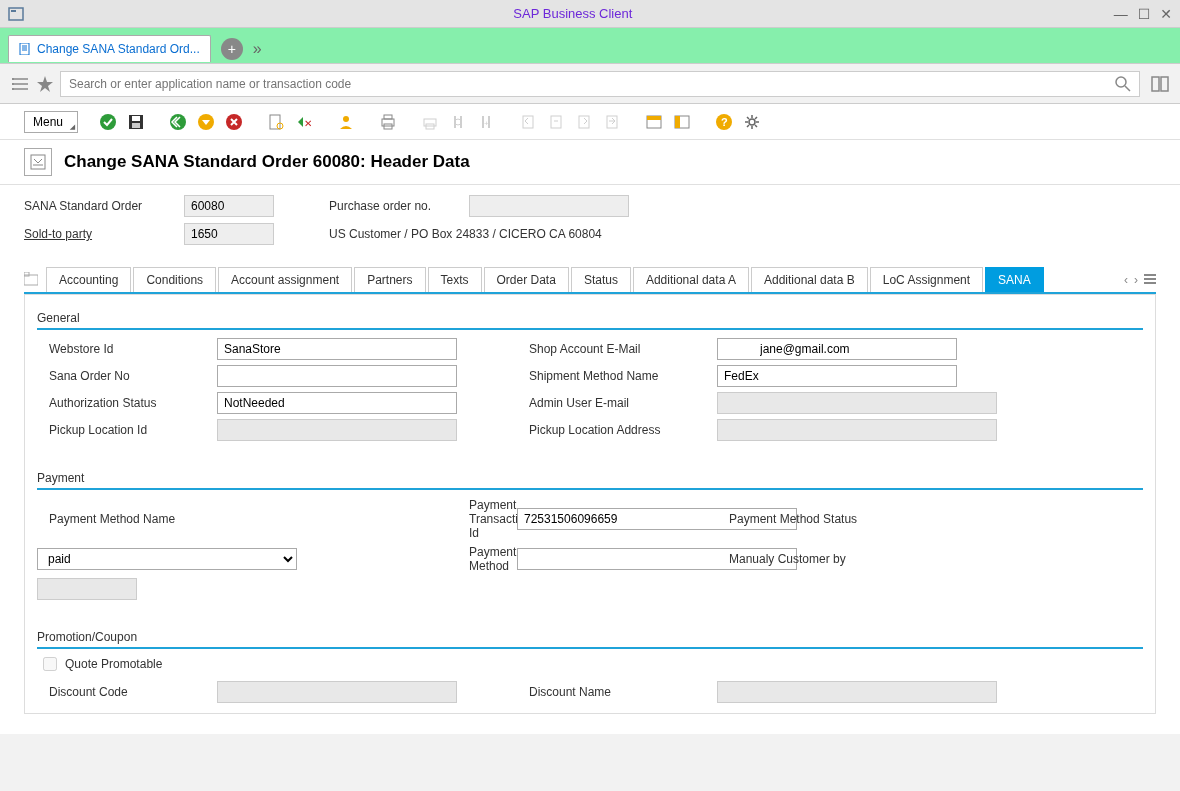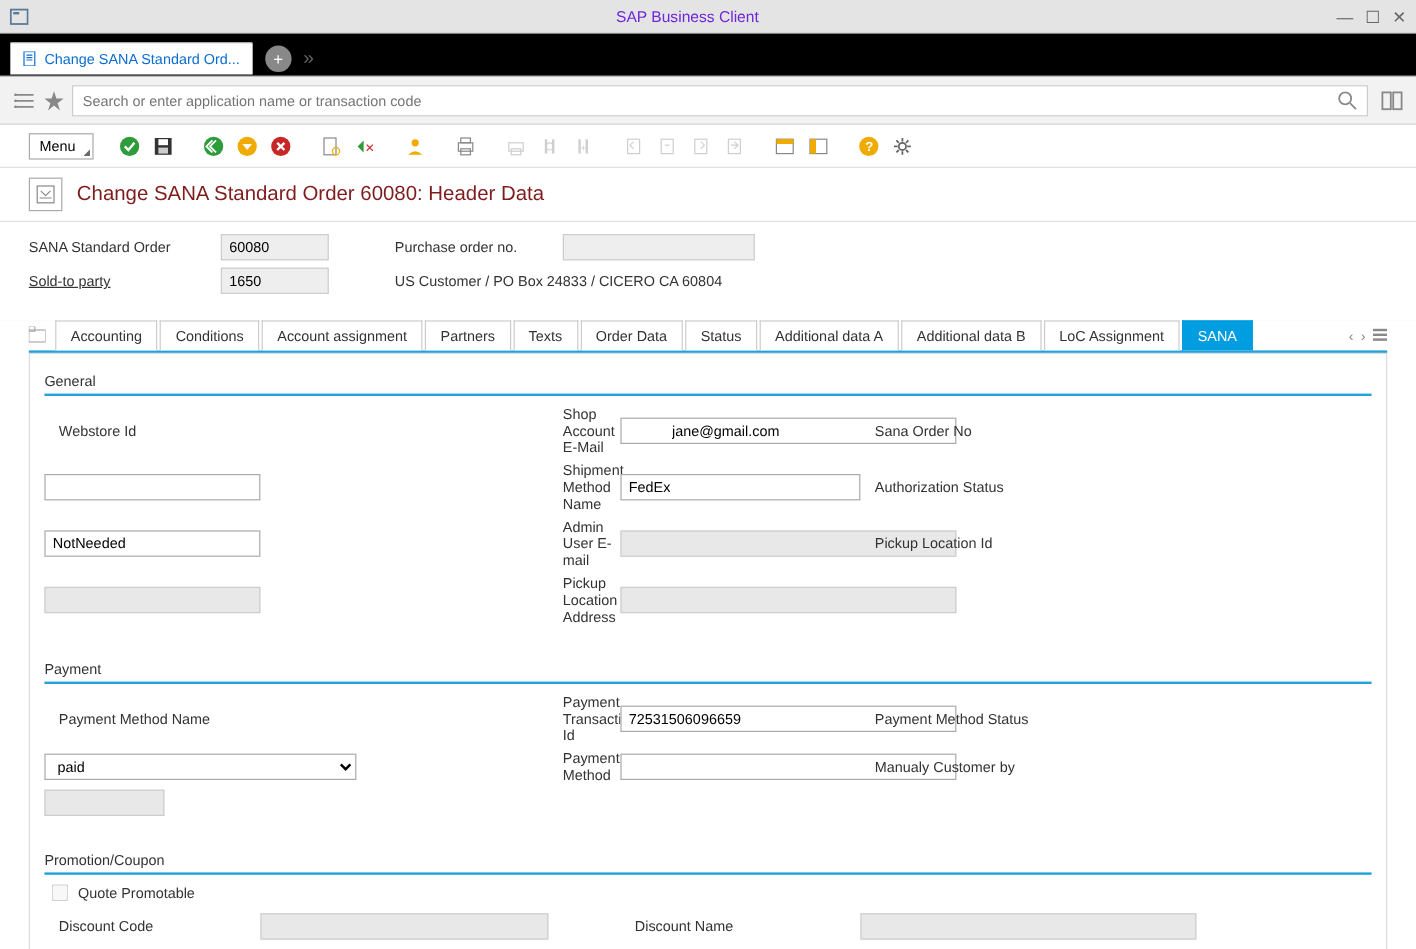--- a/index.html
+++ b/index.html
@@ -4,41 +4,41 @@
 <style>
 * { box-sizing: border-box; margin: 0; padding: 0; font-family: Arial, sans-serif; }
 body { background: #f2f2f2; font-size: 12px; color: #333; }
 
 .titlebar { height: 28px; background: #e4e4e4; display: flex; align-items: center; padding: 0 8px; border-bottom: 1px solid #ccc; }
 .titlebar .app-icon { width: 16px; height: 16px; margin-right: 8px; color: #5a7a9a; }
 .titlebar .title { flex: 1; text-align: center; color: #6d28d9; font-size: 13px; }
 .titlebar .win-controls { display: flex; gap: 10px; color: #666; }
 .titlebar .win-controls span { cursor: pointer; font-size: 14px; }
 
-.tabbar { height: 36px; background: #000000; display: flex; align-items: center; padding: 6px 8px 0; border-bottom: 1px solid #ccc; gap: 4px; }
+.tabbar { height: 36px; background: #86efac; display: flex; align-items: center; padding: 6px 8px 0; border-bottom: 1px solid #ccc; gap: 4px; }
 .tab-doc { background: #fff; border: 1px solid #aaa; border-bottom: none; padding: 6px 10px; display: flex; align-items: center; gap: 6px; font-size: 12px; color: #0a6ed1; border-radius: 2px 2px 0 0; }
 .tab-doc .doc-icon { width: 12px; height: 12px; }
 .tab-newbtn { width: 22px; height: 22px; background: #888; border-radius: 50%; color: #fff; text-align:center; line-height:22px; font-size:14px; cursor:pointer; margin-left: 6px; }
 .tab-more { font-size: 16px; color: #666; margin-left: 6px; cursor:pointer; }
 
 .searchbar { height: 40px; background: #f2f2f2; display:flex; align-items:center; padding: 0 10px; border-bottom:1px solid #ccc; gap:5px; }
 .searchbar .icon { width:20px; height:20px; color:#888; cursor:pointer; }
 .searchbar input { flex:1; height:26px; border:1px solid #ccc; padding:0 8px; font-size:12px; background:#fff; }
 .searchbar .search-icon { width:16px; height:16px; color:#888; margin-left:-30px; cursor:pointer; }
 .searchbar .split-icon { margin-left: 14px; }
 
 .toolbar { height: 36px; background: #fff; display:flex; align-items:center; padding:0 24px; gap:4px; border-bottom: 1px solid #e0e0e0;}
 .toolbar .menu-btn { border:1px solid #aaa; padding:3px 8px; font-size:12px; background:#fff; cursor:pointer; position:relative; }
 .toolbar .menu-btn::after { content:'◢'; font-size:7px; position:absolute; right:2px; bottom:1px; color:#666;}
 .tb-icon { width:18px; height:18px; cursor:pointer; margin:0 3px; display:inline-flex; align-items:center; justify-content:center;}
 .tb-sep { width: 10px; }
 
 .page-header { background:#fff; padding:8px 24px; border-bottom:1px solid #e0e0e0; display:flex; align-items:center; gap:12px; }
 .page-header .hdr-icon { width:28px; height:28px; border:1px solid #aaa; display:flex; align-items:center; justify-content:center; cursor:pointer; }
-.page-header h1 { font-size:17px; font-weight:normal; color:#7f1d1d; }
+.page-header h1 { font-size:17px; font-weight:bold; color:#000000; }
 
 .header-fields { background:#fff; padding:10px 24px 16px; }
 .hf-row { display:flex; align-items:center; margin-bottom:6px; gap:0; }
 .hf-label { width:160px; font-size:12px; color:#333; }
 .hf-label.underline { text-decoration: underline; }
 .hf-input { width:90px; height:22px; border:1px solid #ccc; background:#eee; padding:0 6px; font-size:12px; }
 .hf-label2 { width:140px; margin-left:115px; font-size:12px; }
 .hf-input2 { width:160px; height:22px; border:1px solid #ccc; background:#eee; }
 .hf-text { font-size:12px; margin-left:0; }
 
@@ -319,23 +319,24 @@
       </span>
     </div>
   </div>
 
   <div class="panel">
 
     <div class="section">
       <div class="section-title">General</div>
       <div class="form-grid">
         <label>Webstore Id</label>
+        <input value="SanaStore" style="">
         <span></span>
         <label>Shop Account E-Mail</label>
-        <input style="width: 280px; padding-left: 42px;" value="jane@gmail.com">
+        <input style="width: 240px; padding-left: 42px;" value="jane@gmail.com">
 
         <label>Sana Order No</label>
         <input value="" style="">
         <span></span>
         <label>Shipment Method Name</label>
         <input value="FedEx" style="">
 
         <label>Authorization Status</label>
         <input value="NotNeeded" style="">
         <span></span>

